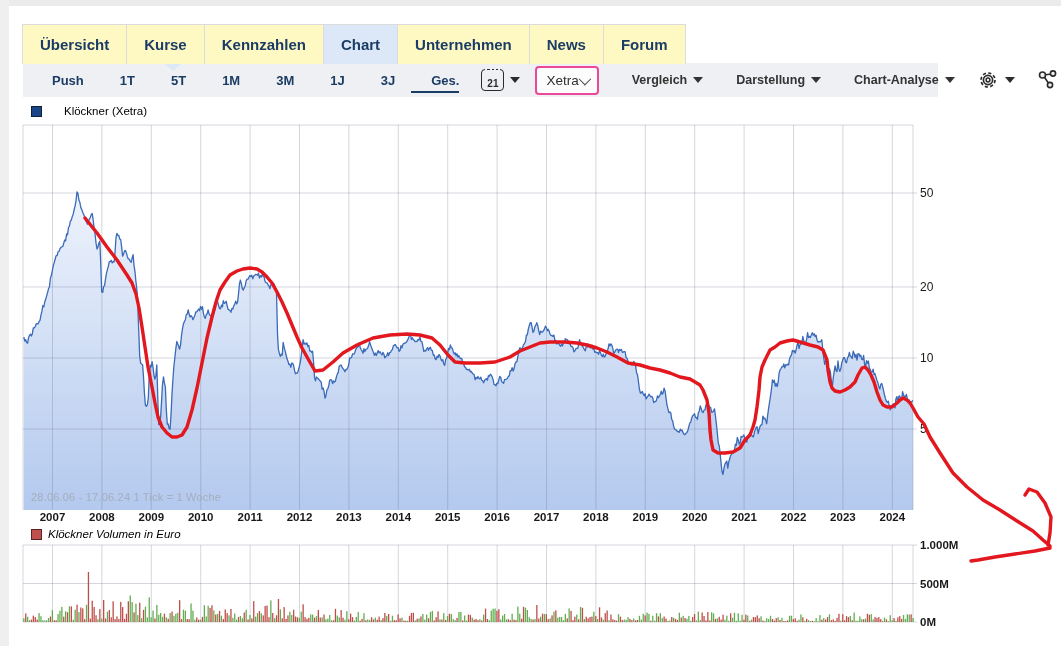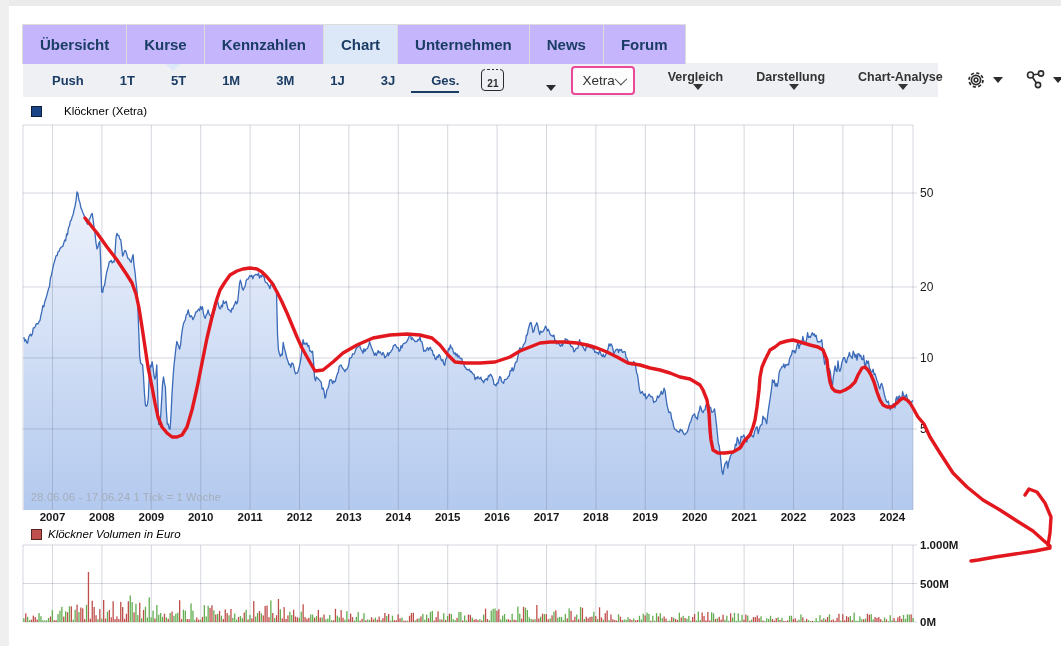--- a/index.html
+++ b/index.html
@@ -3,50 +3,50 @@
 <meta charset="utf-8">
 <style>
   html,body{margin:0;padding:0;background:#fff;}
   #page{position:relative;width:1061px;height:646px;overflow:hidden;background:#fff;
         font-family:"Liberation Sans",sans-serif;}
   .top-strip{position:absolute;left:0;top:0;width:1061px;height:6px;background:#ebebeb;}
   .left-strip{position:absolute;left:0;top:0;width:9px;height:646px;background:#efefef;}
 
   
   .tabbar{position:absolute;left:22px;top:24px;height:39px;display:flex;z-index:5;
-          border-top:1px solid #dcdcdc;border-left:1px solid #dcdcdc;background:#c4b5fd;}
+          border-top:1px solid #dcdcdc;border-left:1px solid #dcdcdc;background:#fef9c3;}
   .tab{display:flex;align-items:center;padding:0 17px;border-right:1px solid #dcdcdc;
        color:#1b3c64;font-size:15px;font-weight:bold;cursor:pointer;white-space:nowrap;}
   .tab.active{background:#dce8f7;}
 
   
   .toolbar{position:absolute;left:23px;top:63px;width:915px;height:34px;background:#eef0f3;
            display:flex;align-items:center;z-index:4;}
   .notch{position:absolute;left:141px;top:0;width:0;height:0;
          border-left:9px solid transparent;border-right:9px solid transparent;
          border-top:8px solid #dce8f7;}
   .period{color:#1b3c64;font-size:13px;font-weight:bold;margin-left:16px;cursor:pointer;padding-left:20px;}
   .period.first{margin-left:9px;}
   .period.active{border-bottom:2px solid #1b3c64;padding-bottom:3px;margin-bottom:-5px;}
   .caret{display:inline-block;width:0;height:0;border-left:5px solid transparent;
          border-right:5px solid transparent;border-top:6px solid #2b2b2b;margin-left:6px;}
-  .cal-wrap{display:flex;align-items:flex-end;margin-left:22px;cursor:pointer;gap:36px;}
+  .cal-wrap{display:flex;align-items:center;margin-left:22px;cursor:pointer;}
   .cal{width:21px;height:20px;border:1.6px solid #2b2b2b;border-radius:4px;position:relative;
        display:flex;align-items:flex-end;justify-content:center;
        font-size:10px;font-weight:bold;color:#2b2b2b;line-height:13px;}
   .cal:before{content:"";position:absolute;top:-1px;left:3px;right:3px;height:0;
        border-top:2px dotted #eef0f3;}
   .select{margin-left:15px;width:88px;height:25px;background:#fcfcfc;border:2px solid #ec4899;
           border-radius:4px;display:flex;align-items:center;justify-content:space-between;
           padding:0 9px;cursor:pointer;}
   .select .val{font-size:13.5px;color:#2f2f2f;}
   .chev{width:8px;height:8px;border-right:1.7px solid #444;border-bottom:1.7px solid #444;
         transform:rotate(45deg) translateY(-2px);}
   .menu{margin-left:33px;font-size:12.5px;color:#333;font-weight:bold;cursor:pointer;
-        display:flex;align-items:center;white-space:nowrap;flex-direction:column;}
+        display:flex;align-items:center;white-space:nowrap;}
   .menu .caret{border-top-color:#333;}
   .ticon{margin-left:22px;display:flex;align-items:center;cursor:pointer;}
   .ticon svg{display:block;}
 
   
   .legend{position:absolute;display:flex;align-items:center;font-size:11.5px;color:#000;z-index:3;}
   .legend .sq{width:9px;height:9px;margin-right:6px;border:1px solid rgba(0,0,0,.55);}
   .watermark{position:absolute;left:31px;top:491px;font-size:11px;color:#a4aebc;z-index:3;
              letter-spacing:.2px;}
   #chart-svg{position:absolute;left:0;top:0;z-index:1;}

